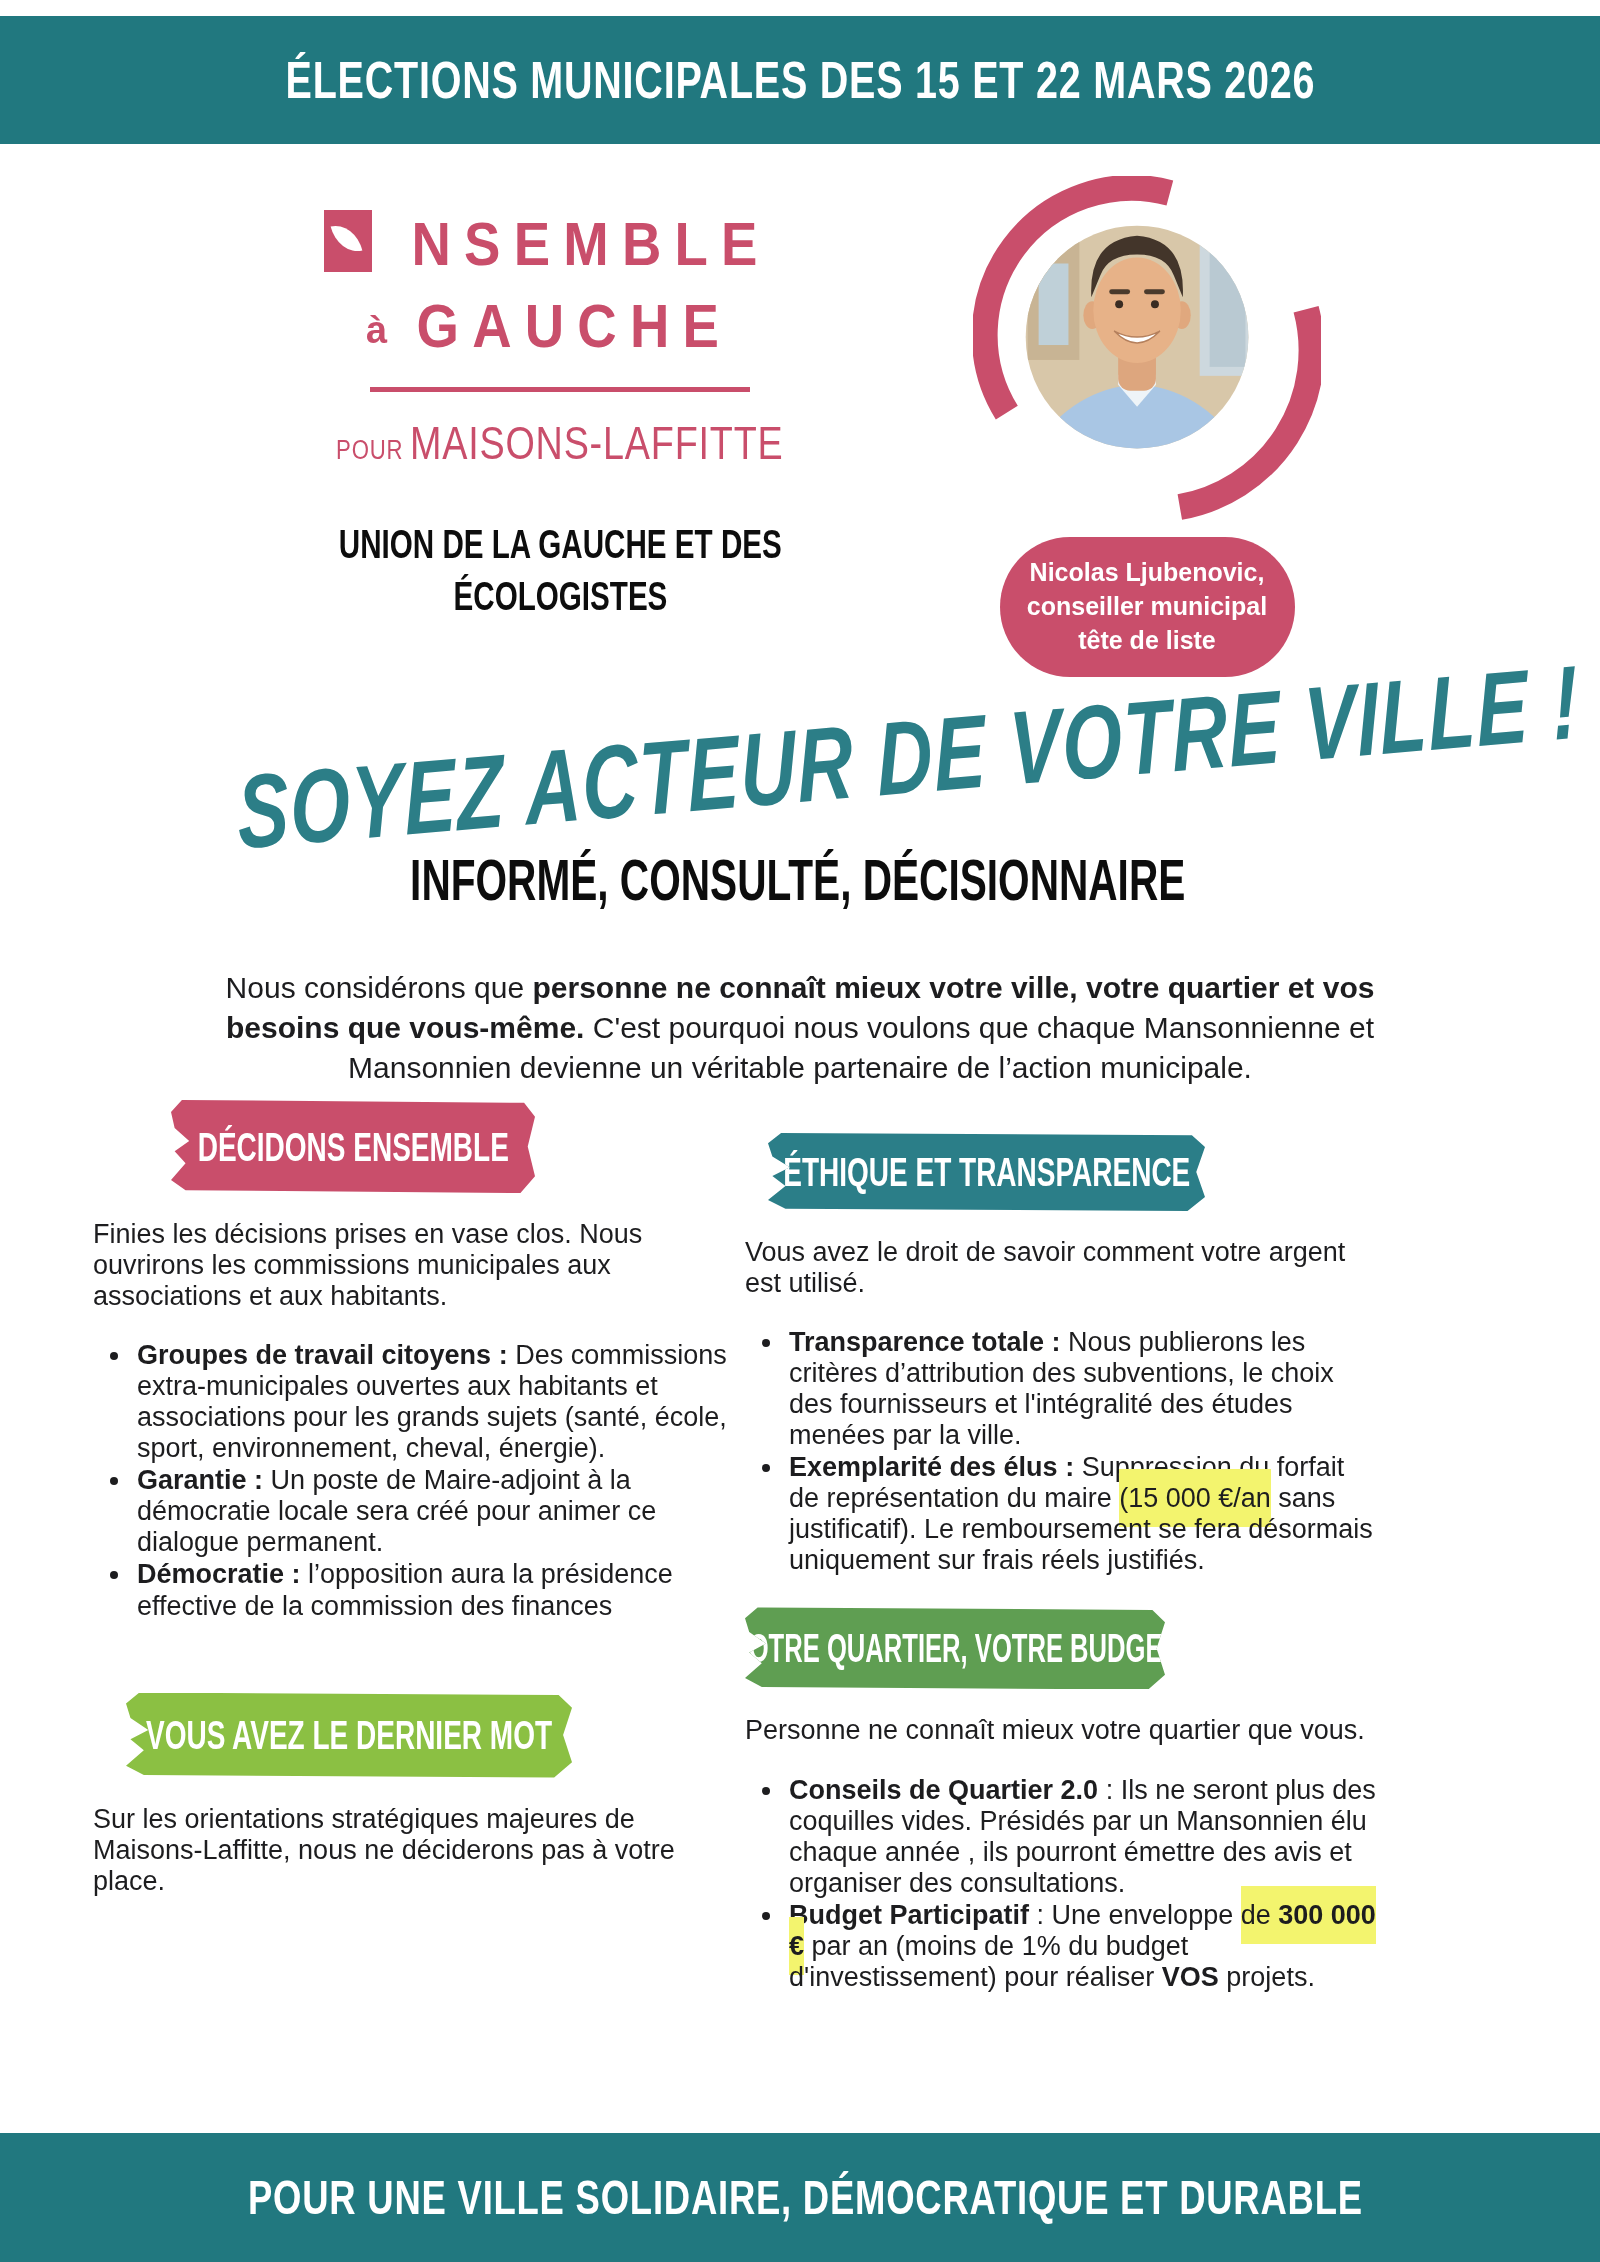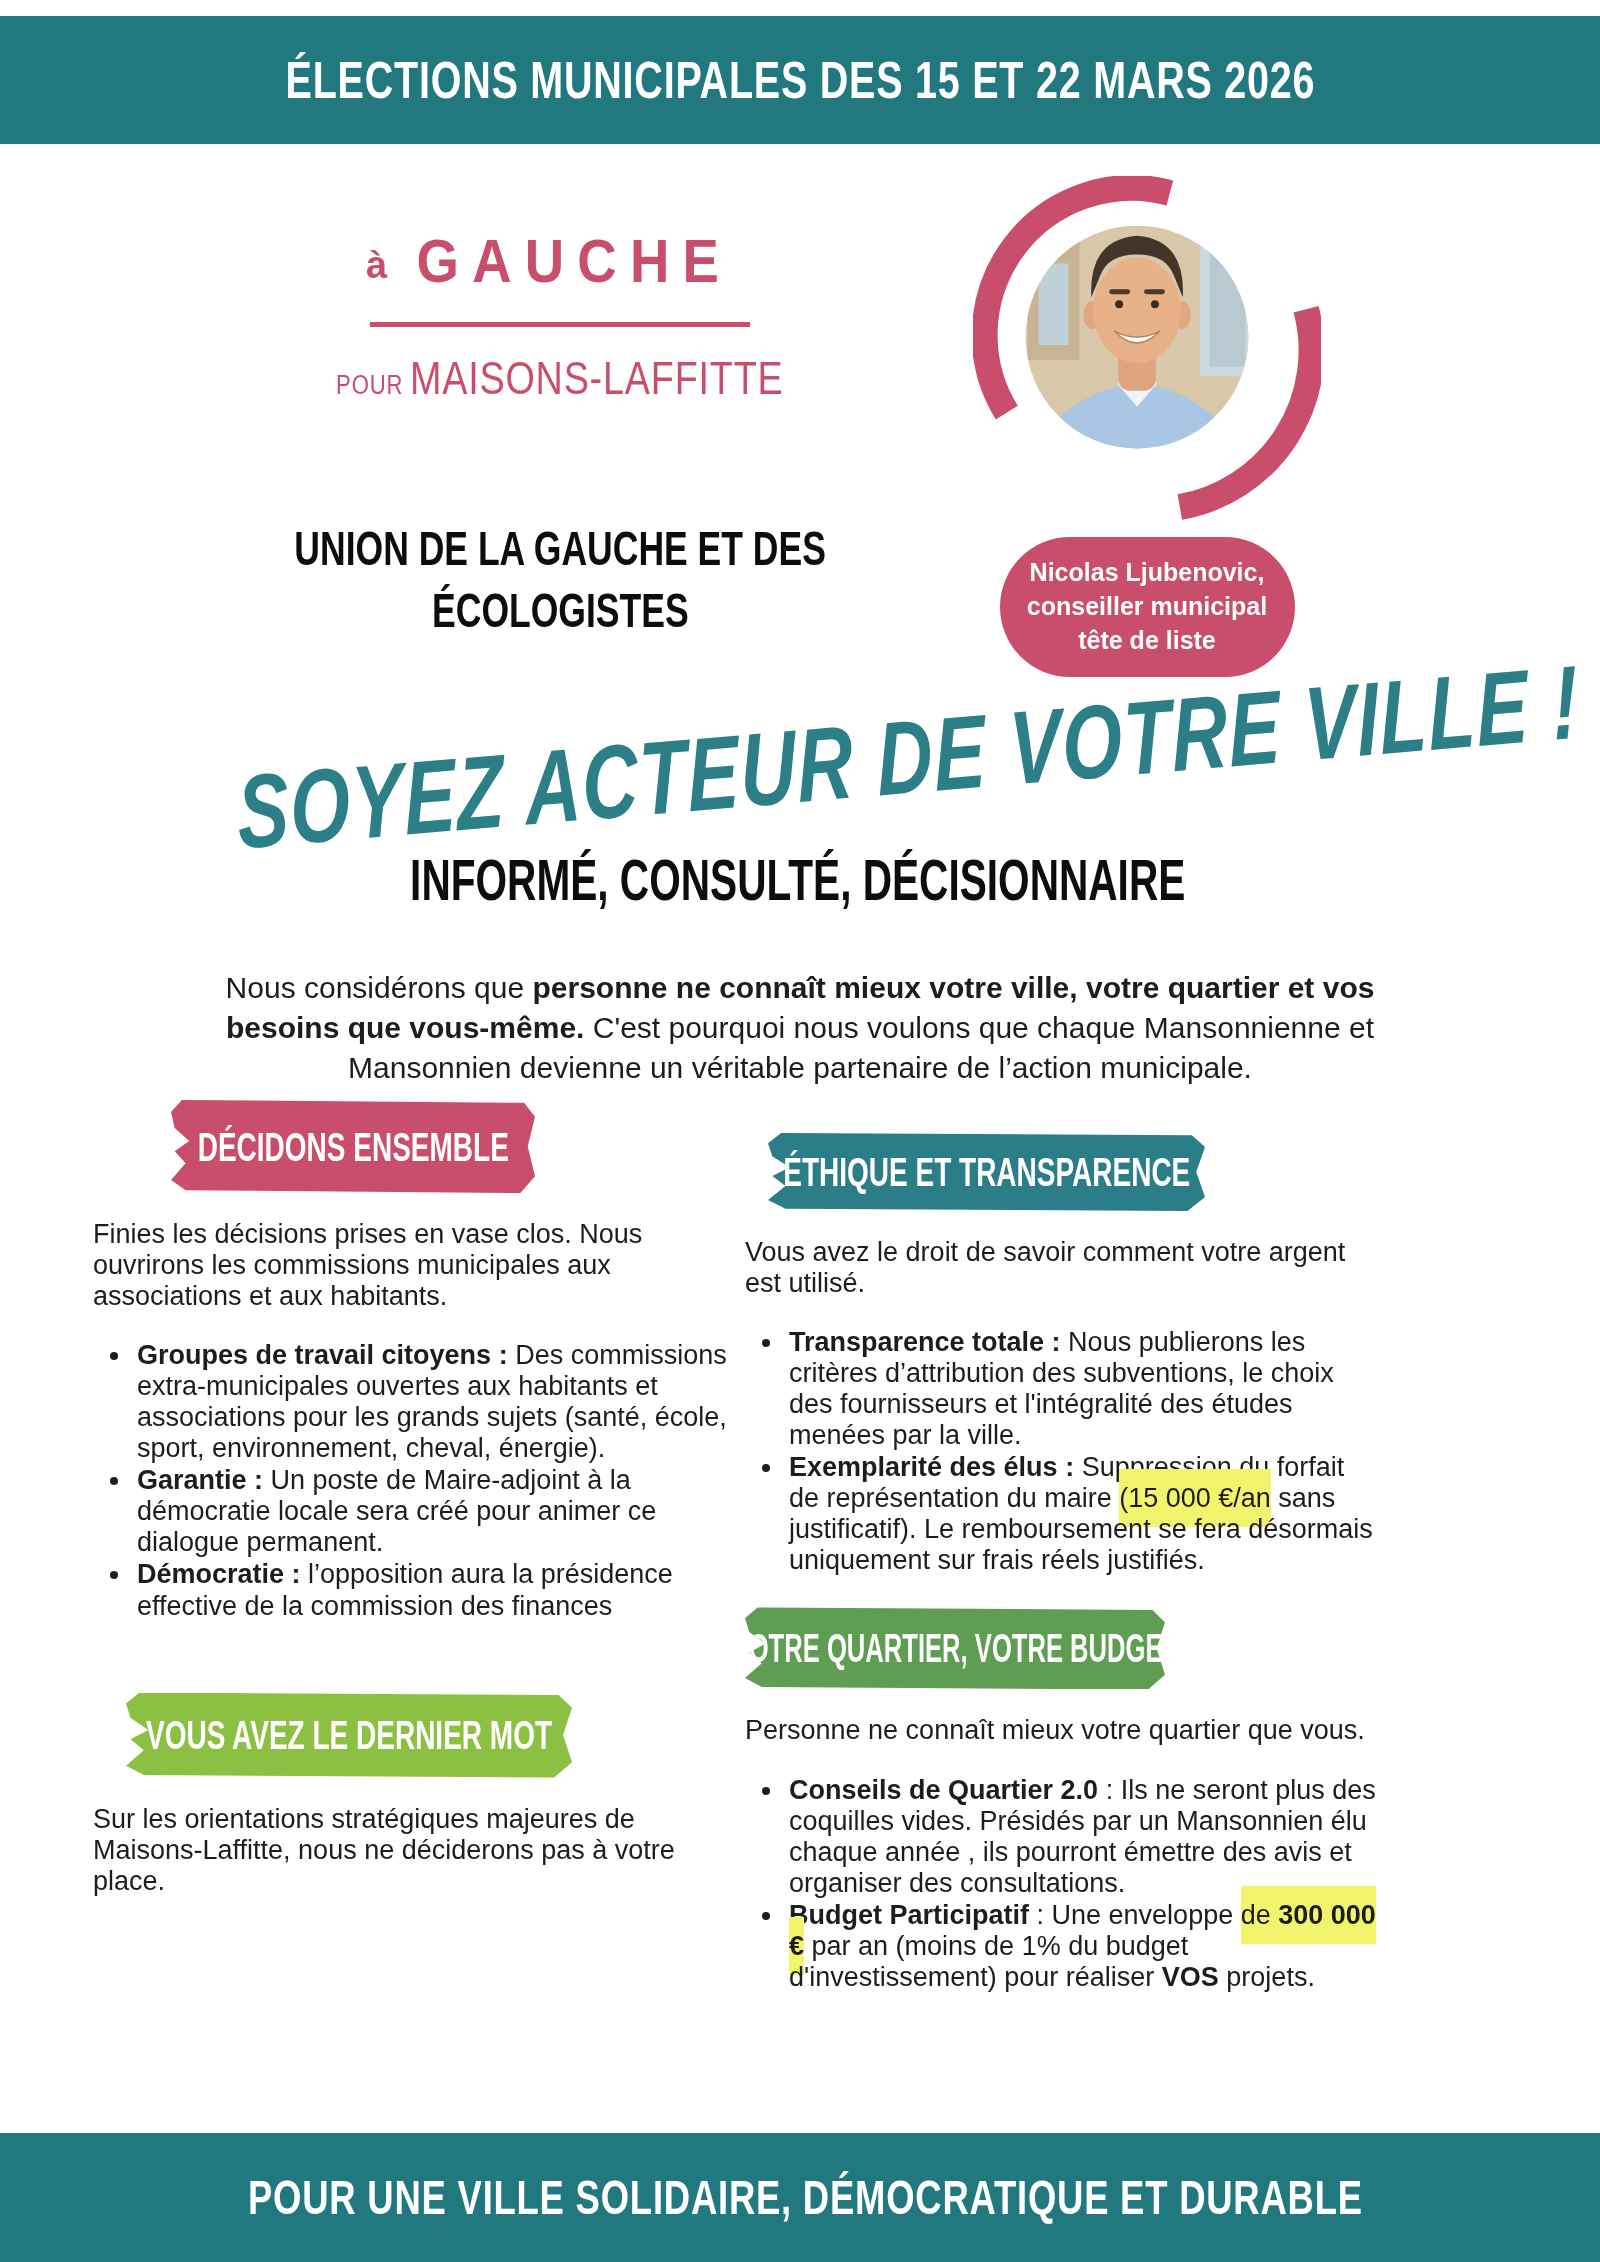--- a/index.html
+++ b/index.html
@@ -28,21 +28,21 @@
   .leaf-block{display:inline-block;width:48px;height:62px;background:var(--pink);position:relative;vertical-align:-7px;margin-right:15px;}
   .leaf-block .leaf{position:absolute;left:10px;top:13px;width:25px;height:31px;background:#fff;border-radius:0 100% 0 100%;transform:rotate(-14deg);}
   .logo-line2{margin-top:20px;}
   .logo-line2 .a-prefix{font-size:38px;letter-spacing:0;margin-right:8px;vertical-align:4px;}
   .logo-divider{width:380px;height:5px;background:var(--pink);margin:30px auto 0;}
   .logo-line3{margin-top:24px;font-size:46px;font-weight:400;white-space:nowrap;}
   .logo-line3 .cond{display:inline-block;transform:scaleX(0.82);letter-spacing:1px;}
   .logo-line3 .pour{font-size:27px;margin-right:8px;}
 
   
-  .union{position:absolute;left:150px;top:518px;width:820px;text-align:center;color:#0d0d0d;font-weight:700;font-size:48px;line-height:1.3;}
+  .union{position:absolute;left:150px;top:518px;width:820px;text-align:center;color:#0d0d0d;font-weight:700;font-size:40px;line-height:1.3;}
   .union .cond{display:inline-block;transform:scaleX(0.74);white-space:nowrap;}
 
   
   .photo-area{position:absolute;left:973px;top:176px;width:348px;text-align:center;}
   .photo-svg{width:348px;height:348px;display:block;}
   .badge{margin:13px auto 0;width:295px;min-height:140px;background:var(--pink);border-radius:72px;
          display:flex;flex-direction:column;justify-content:center;color:#fff;font-weight:700;
          font-size:25px;line-height:1.35;}
 
   
@@ -76,20 +76,23 @@
 </head>
 <body>
 
 <div class="page">
 
   <div class="band band-top">
     <span class="band-text">ÉLECTIONS MUNICIPALES DES 15 ET 22 MARS 2026</span>
   </div>
 
   <div class="logo">
+    <div class="logo-line1">
+      <span class="leaf-block"><span class="leaf"></span></span><span class="cond">NSEMBLE</span>
+    </div>
     <div class="logo-line2">
       <span class="a-prefix">à</span><span class="cond">GAUCHE</span>
     </div>
     <div class="logo-divider"></div>
     <div class="logo-line3">
       <span class="cond"><span class="pour">POUR</span><span>MAISONS-LAFFITTE</span></span>
     </div>
   </div>
 
   <div class="union">

